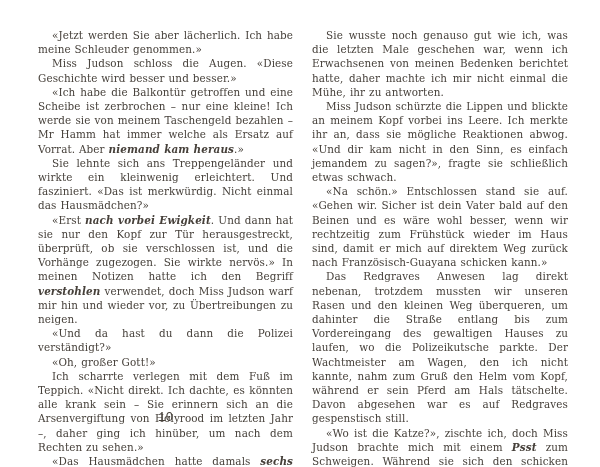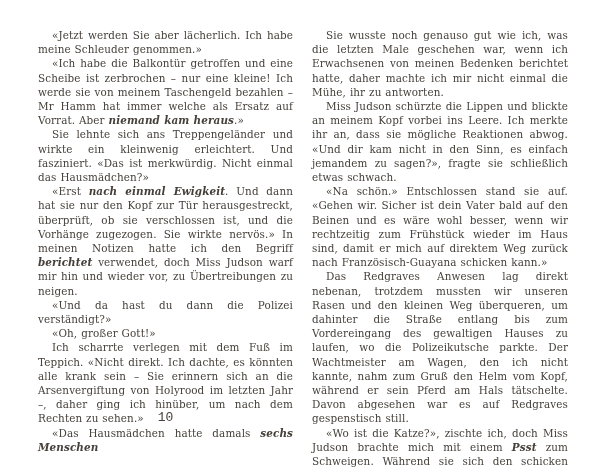--- a/index.html
+++ b/index.html
@@ -53,23 +53,24 @@
   }
 </style>
 </head>
 <body>
 
 <div class="spread">
 
   <div class="page page-left">
     <div class="page-text">
         <p><span>«Jetzt werden Sie aber lächerlich. Ich habe meine Schleuder genommen.»</span></p>
+        <p><span>Miss Judson schloss die Augen. «Diese Geschichte wird besser und besser.»</span></p>
         <p><span>«Ich habe die Balkontür getroffen und eine Scheibe ist zerbrochen – nur eine kleine! Ich werde sie von meinem Taschengeld bezahlen – Mr Hamm hat immer welche als Ersatz auf Vorrat. Aber </span><em>niemand kam heraus</em><span>.»</span></p>
         <p><span>Sie lehnte sich ans Treppengeländer und wirkte ein kleinwenig erleichtert. Und fasziniert. «Das ist merkwürdig. Nicht einmal das Hausmädchen?»</span></p>
-        <p><span>«Erst </span><em>nach einmal Ewigkeit</em><span>. Und dann hat sie nur den Kopf zur Tür herausgestreckt, überprüft, ob sie verschlossen ist, und die Vorhänge zugezogen. Sie wirkte nervös.» In meinen Notizen hatte ich den Begriff </span><em>berichtet</em><span> verwendet, doch Miss Judson warf mir hin und wieder vor, zu Übertreibungen zu neigen.</span></p>
+        <p><span>«Erst </span><em>nach vorbei Ewigkeit</em><span>. Und dann hat sie nur den Kopf zur Tür herausgestreckt, überprüft, ob sie verschlossen ist, und die Vorhänge zugezogen. Sie wirkte nervös.» In meinen Notizen hatte ich den Begriff </span><em>verstohlen</em><span> verwendet, doch Miss Judson warf mir hin und wieder vor, zu Übertreibungen zu neigen.</span></p>
         <p><span>«Und da hast du dann die Polizei verständigt?»</span></p>
         <p><span>«Oh, großer Gott!»</span></p>
         <p><span>Ich scharrte verlegen mit dem Fuß im Teppich. «Nicht direkt. Ich dachte, es könnten alle krank sein – Sie erinnern sich an die Arsenvergiftung von Holyrood im letzten Jahr –, daher ging ich hinüber, um nach dem Rechten zu sehen.»</span></p>
         <p><span>«Das Hausmädchen hatte damals </span><em>sechs Menschen</em></p>
       </div>
     <div class="page-number">10</div>
   </div>
 
   <div class="page page-right">
     <div class="page-text">

